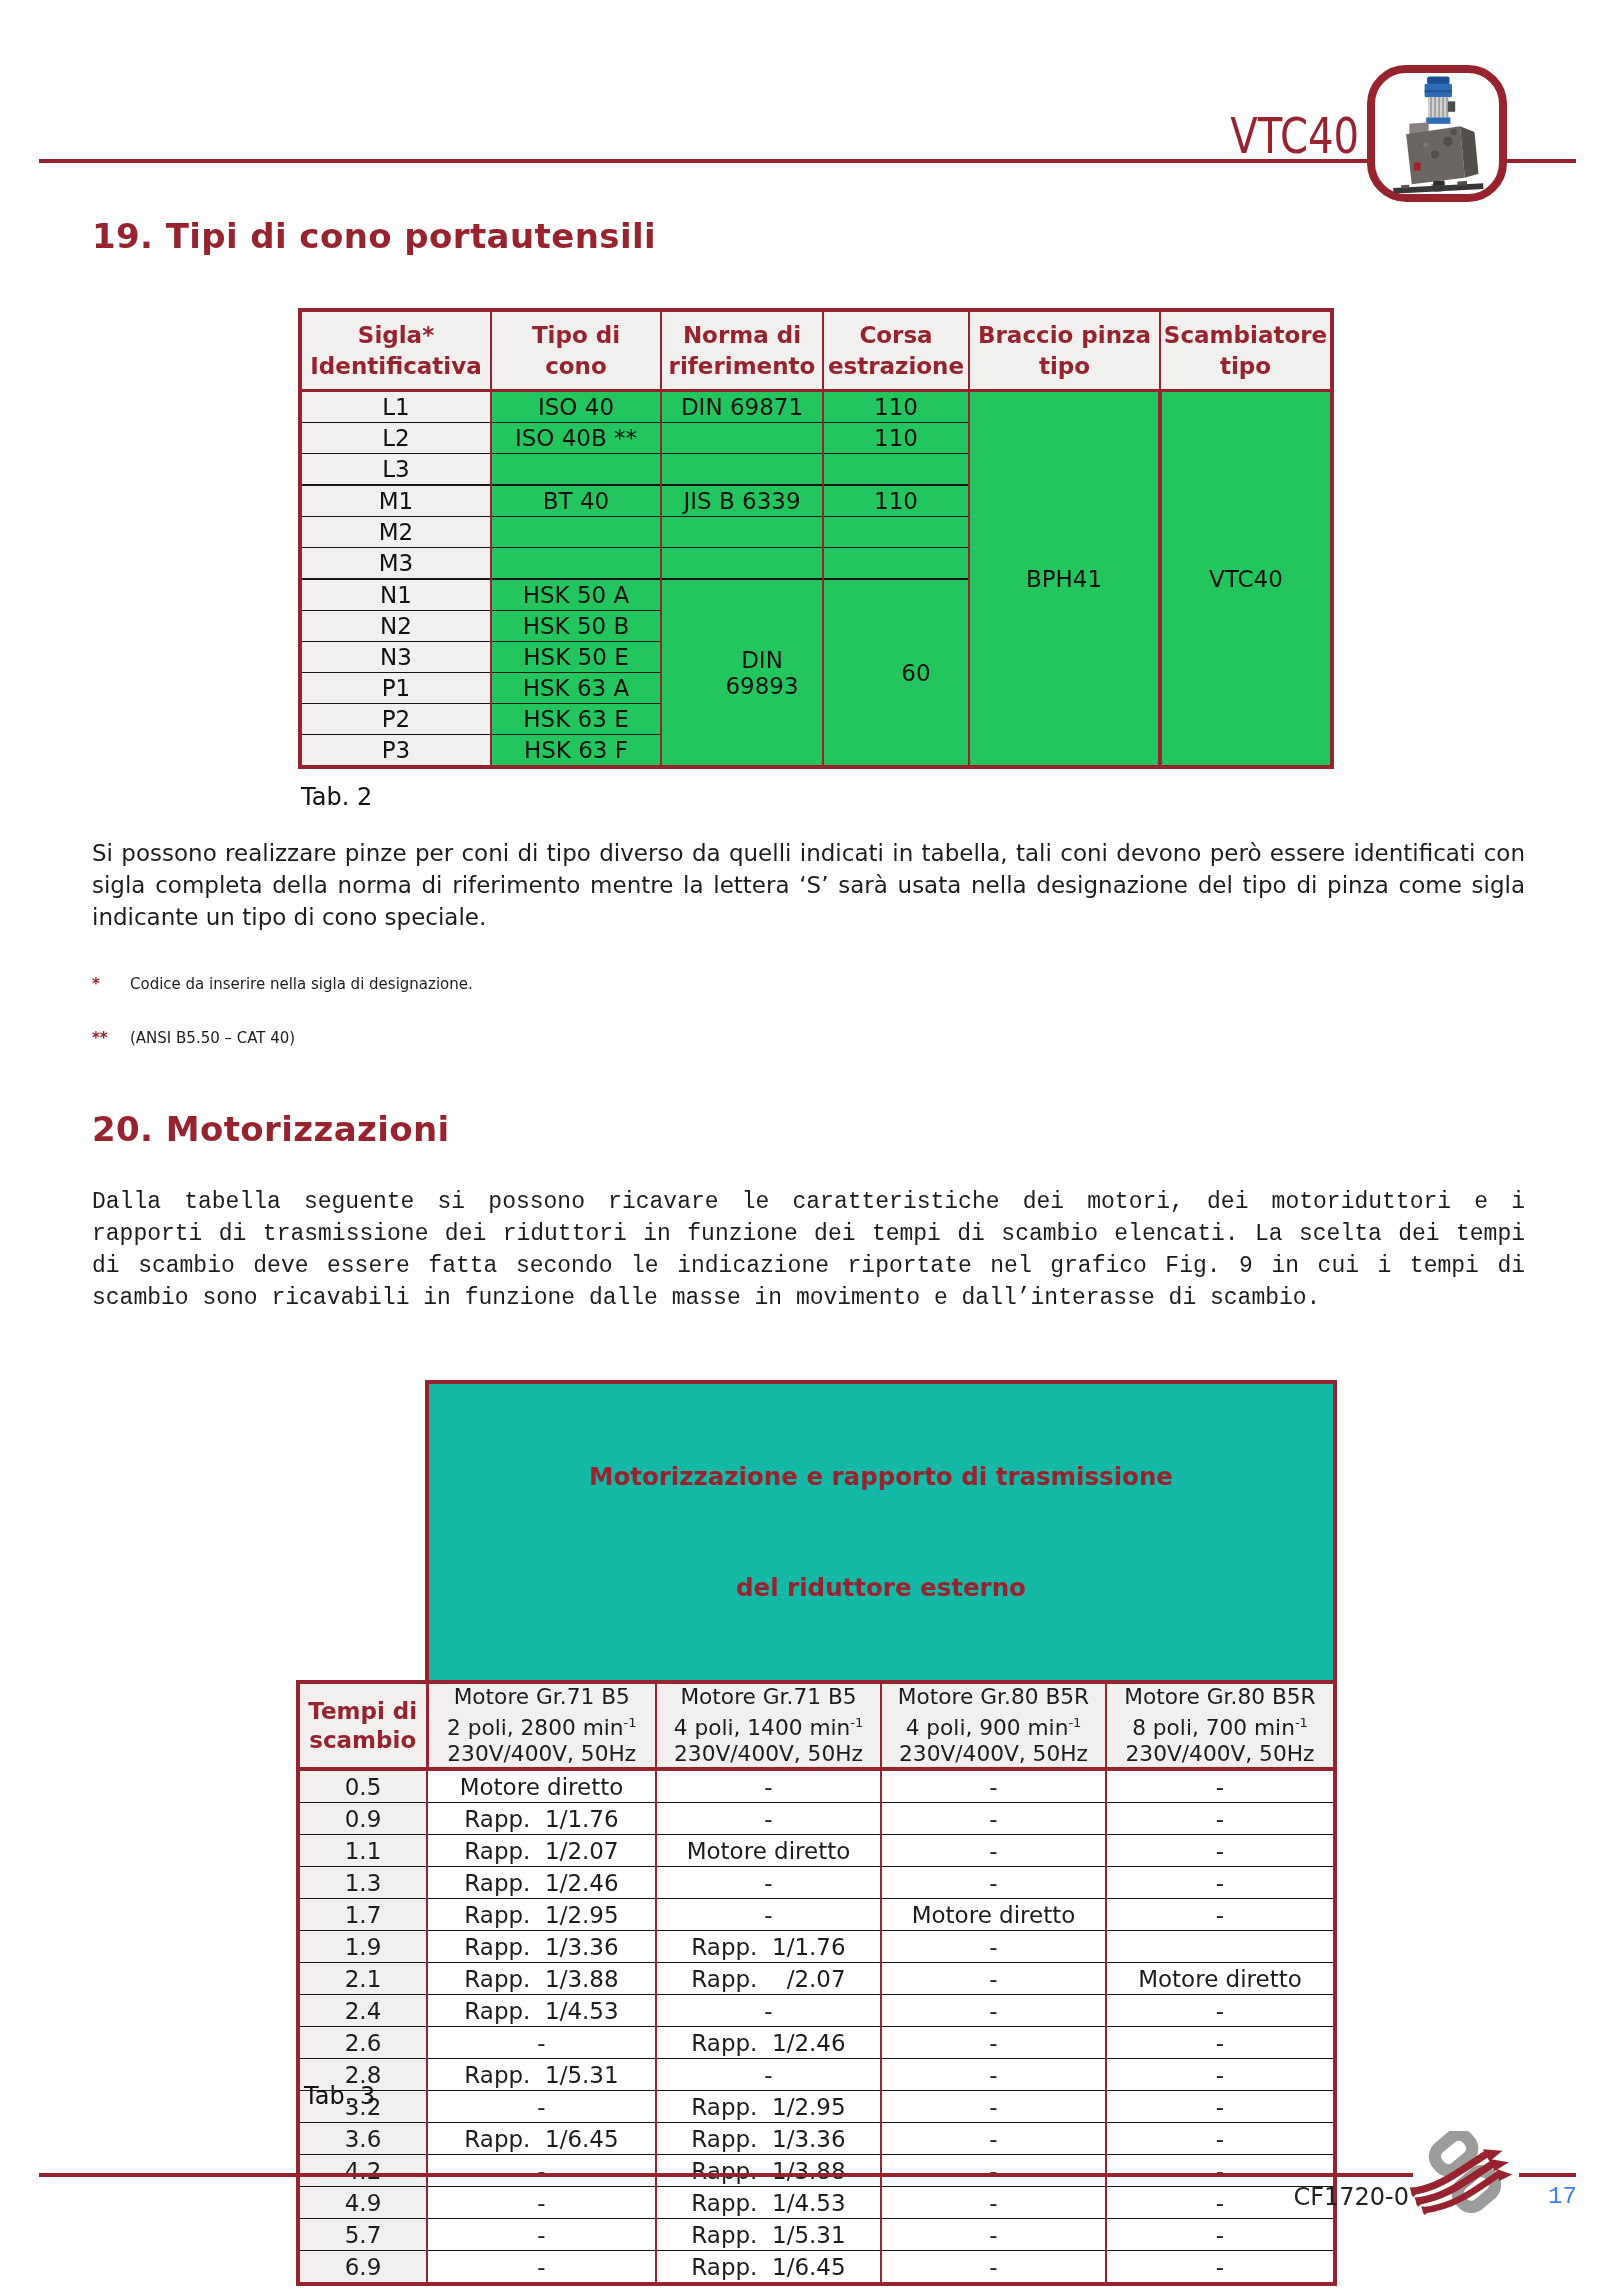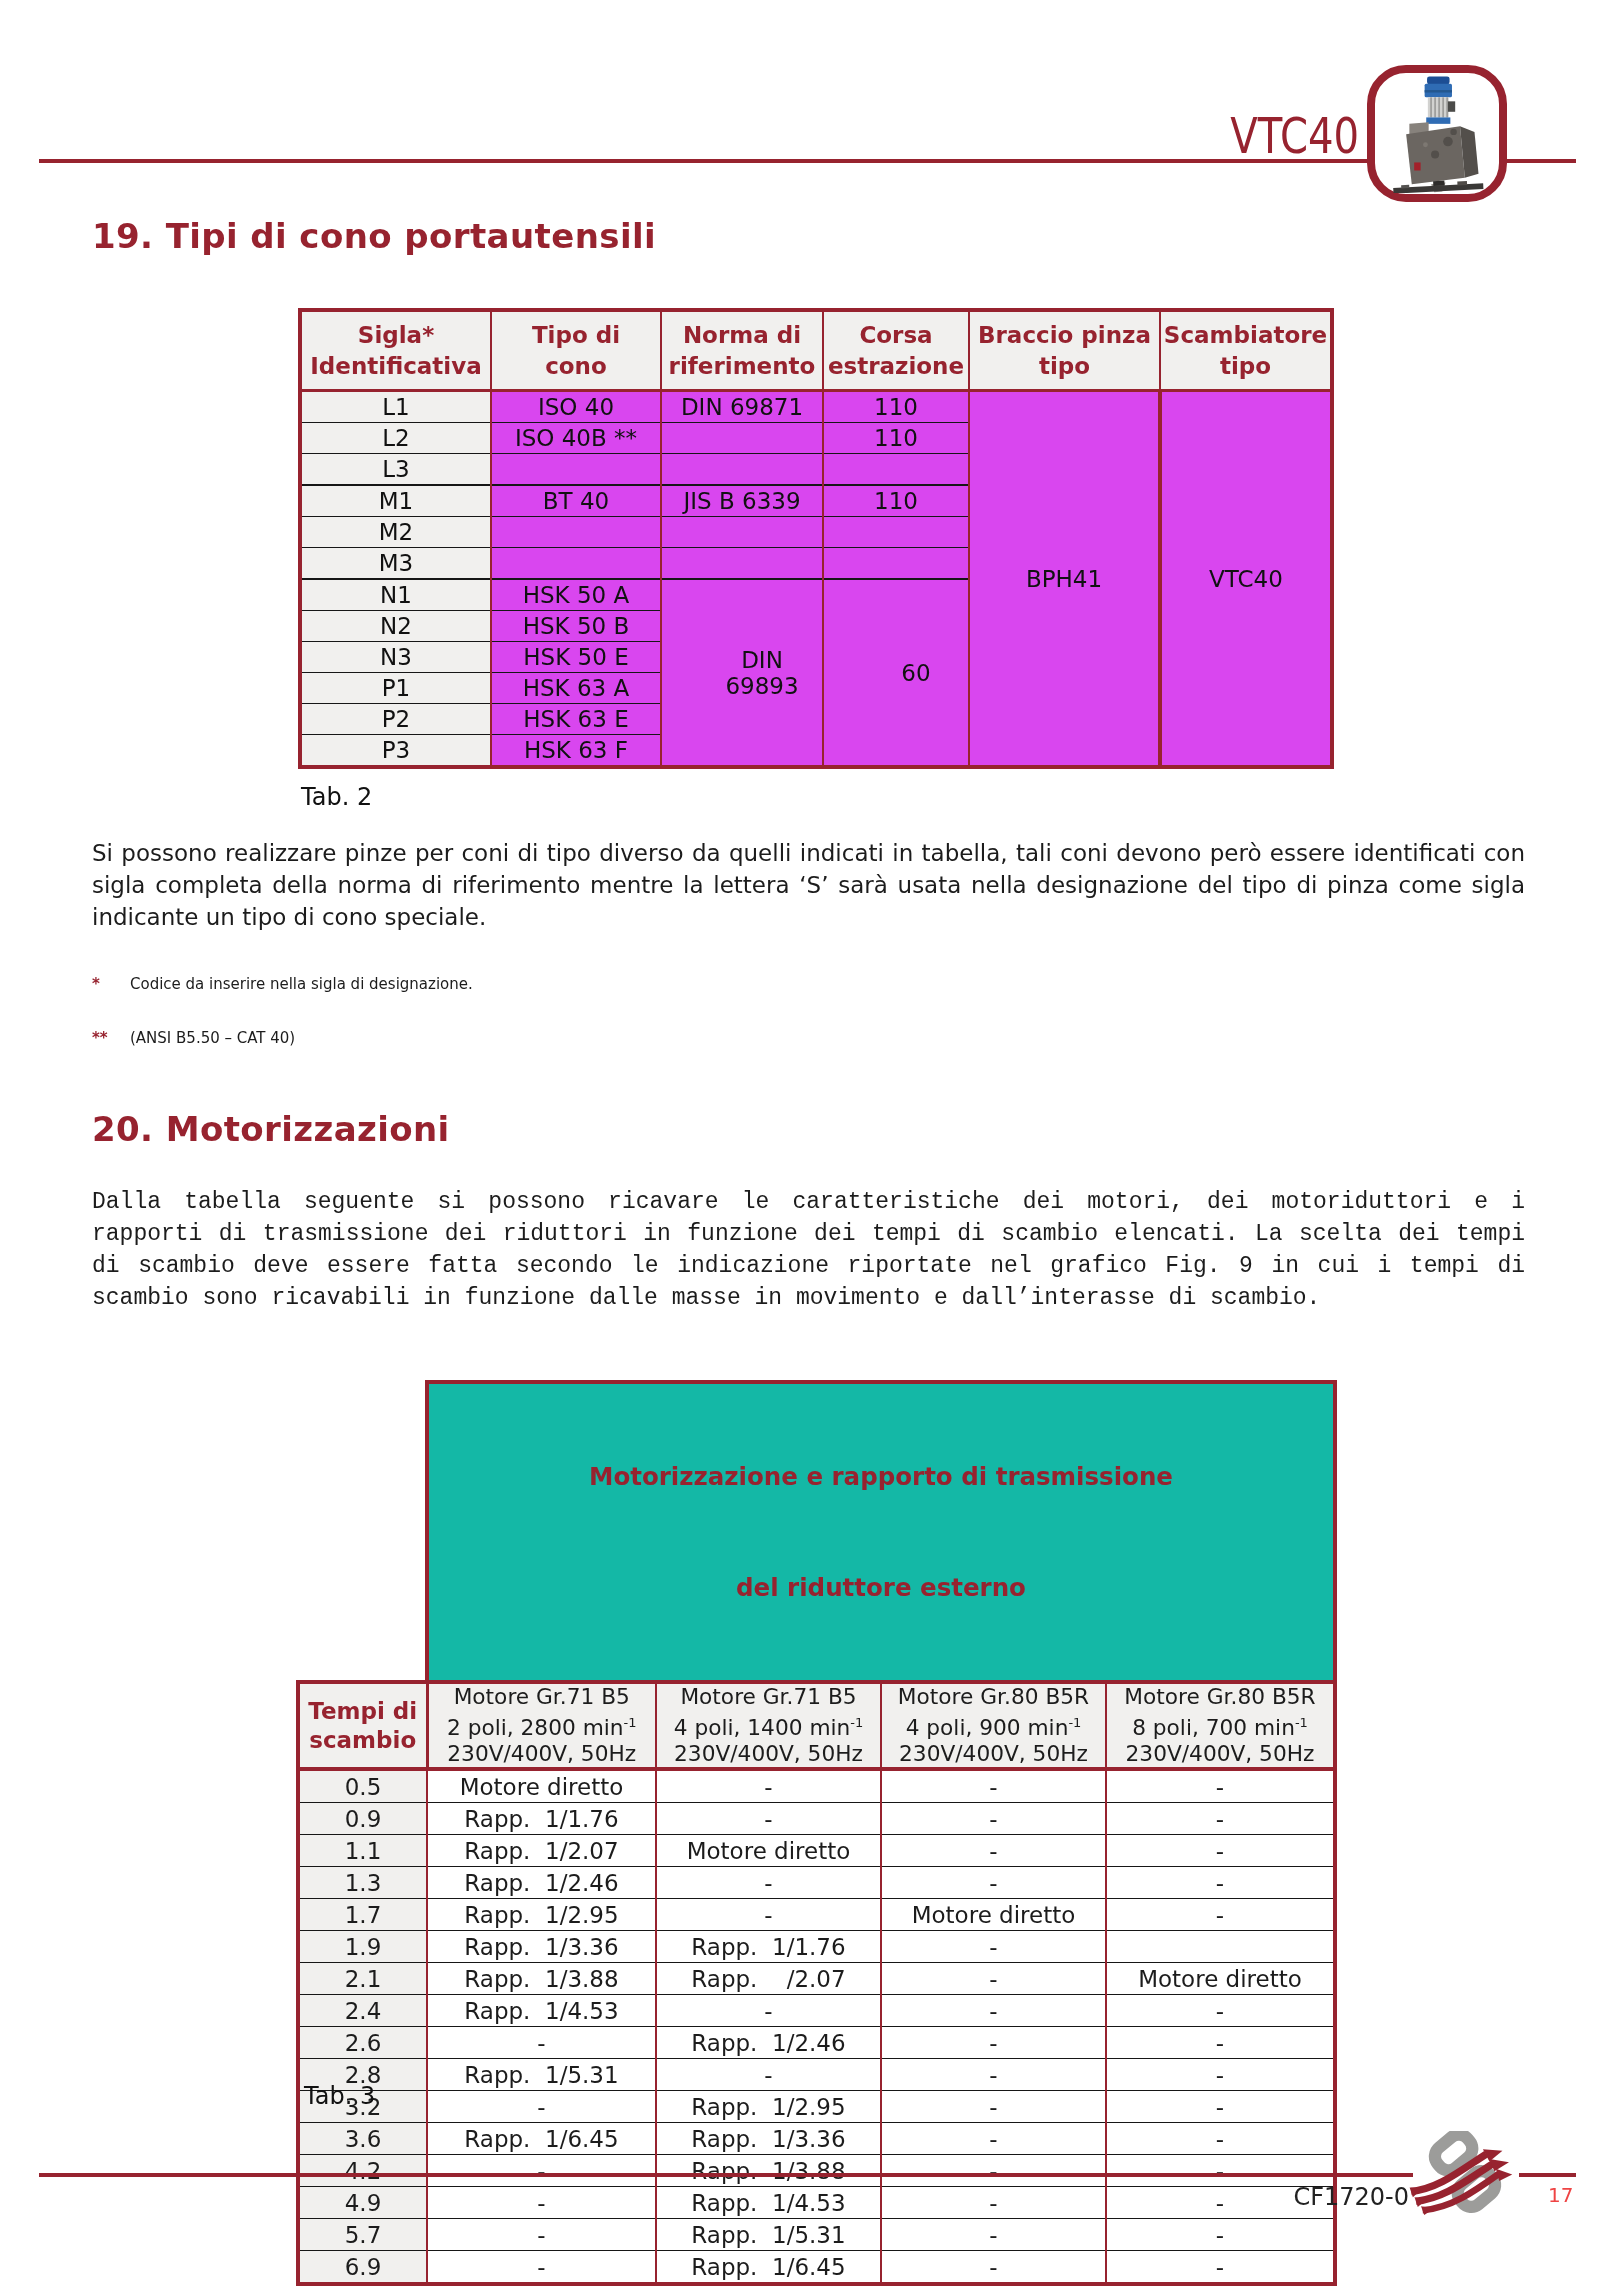--- a/index.html
+++ b/index.html
@@ -41,21 +41,21 @@
   
   #tab2wrap { position:absolute; left:298px; top:308px; }
   .t1 th {
     background:#f1f0ee; color:#97232f; font-weight:bold; line-height:31px; height:77px;
     border-left:2.5px solid #97232f; border-right:2.5px solid #97232f;
     border-top:4.1px solid #97232f; border-bottom:3.3px solid #97232f;
   }
   .t1 th:first-child { border-left:4.1px solid #97232f; }
   .t1 th:last-child  { border-right:4.1px solid #97232f; }
   .t1 td {
-    height:30px; background:#d946ef; color:#111;
+    height:30px; background:#22c55e; color:#111;
     border-left:2.5px solid #97232f; border-right:2.5px solid #97232f;
     border-top:1.6px solid #161616;
   }
   .t1 td.sig { background:#f1f0ee; border-left:4.1px solid #97232f; }
   .t1 tr.grp td { border-top:2.5px solid #161616; }
   .t1 td.vspan { border-top:none; border-right:4.1px solid #97232f; border-bottom:4.1px solid #97232f; }
   .t1 td.vspan6 { border-bottom:4.1px solid #97232f;padding-left:40px; }
   .t1 tr.last td { border-bottom:4.1px solid #97232f; }
   
   #tab3wrap { position:absolute; left:296px; top:1380px; }
@@ -76,21 +76,21 @@
     border-left:2.5px solid #97232f; border-right:2.5px solid #97232f;
     border-top:1.6px solid #161616;
   }
   .t3 tbody td.tcell { background:#f1f0ee; border-left:4.1px solid #97232f; }
   .t3 tbody td:last-child { border-right:4.1px solid #97232f; }
   .t3 tbody tr.last td { border-bottom:4.1px solid #97232f; }
   
   .foot-rule-l { position:absolute; left:39px; top:2173px; width:1374px; height:4.1px; background:#97232f; }
   .foot-rule-r { position:absolute; left:1519px; top:2173px; width:57px; height:4.1px; background:#97232f; }
   .doc-code { position:absolute; left:1259px; top:2183px; width:150px; text-align:right; font-size:24px; color:#222; }
-  .page-num { position:absolute; left:1548px; top:2183px; font-size:20px; color:#ef4444; }
+  .page-num { position:absolute; left:1548px; top:2183px; font-size:24px; color:#3b82f6;font-family:Liberation Mono, monospace; }
   .logo { position:absolute; left:1408px; top:2131px; z-index:2; }
 </style>
 </head>
 <body>
 
 <div class="page">
 
   <div class="top-rule"></div>
   <div class="brand-text">VTC40</div>
   <div class="photo-box">

